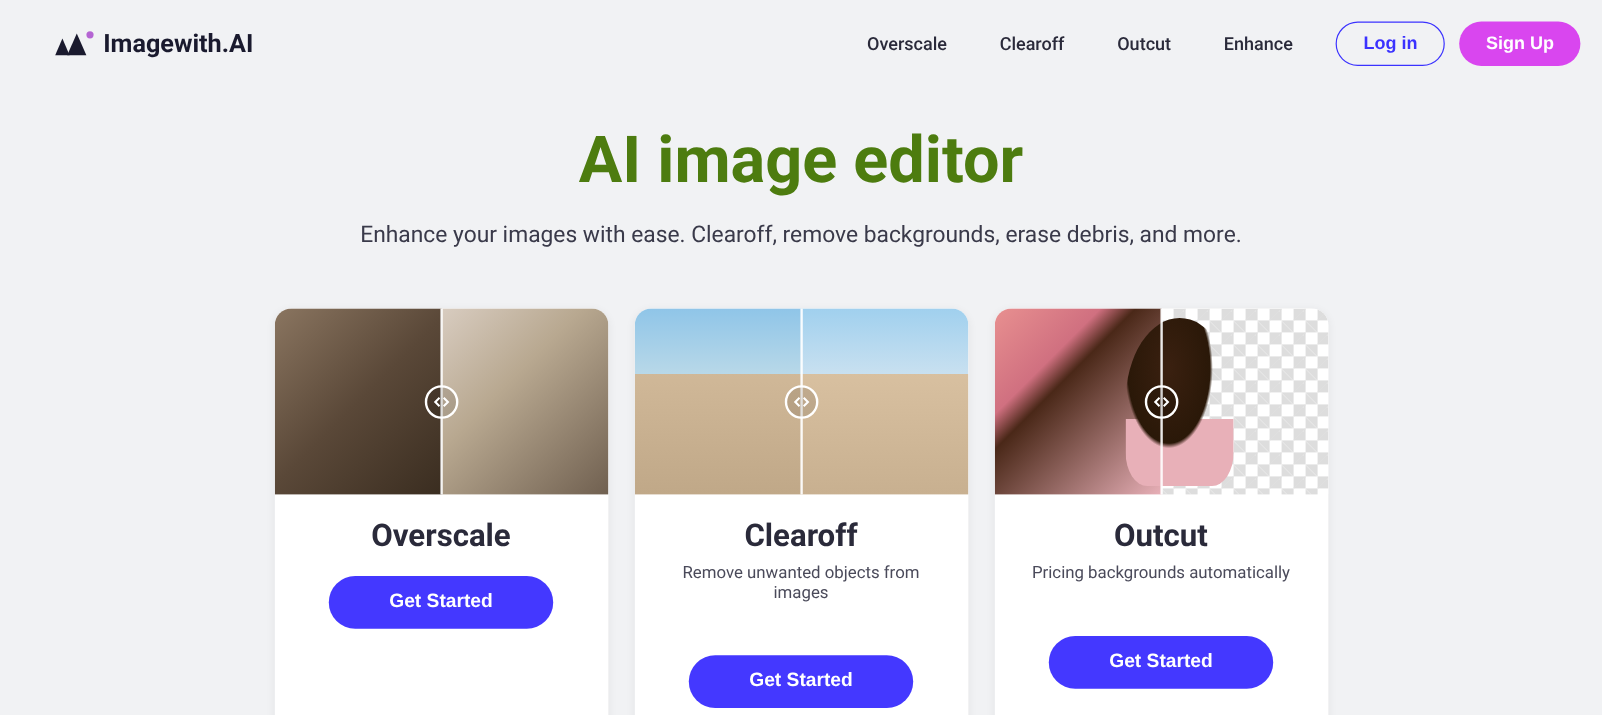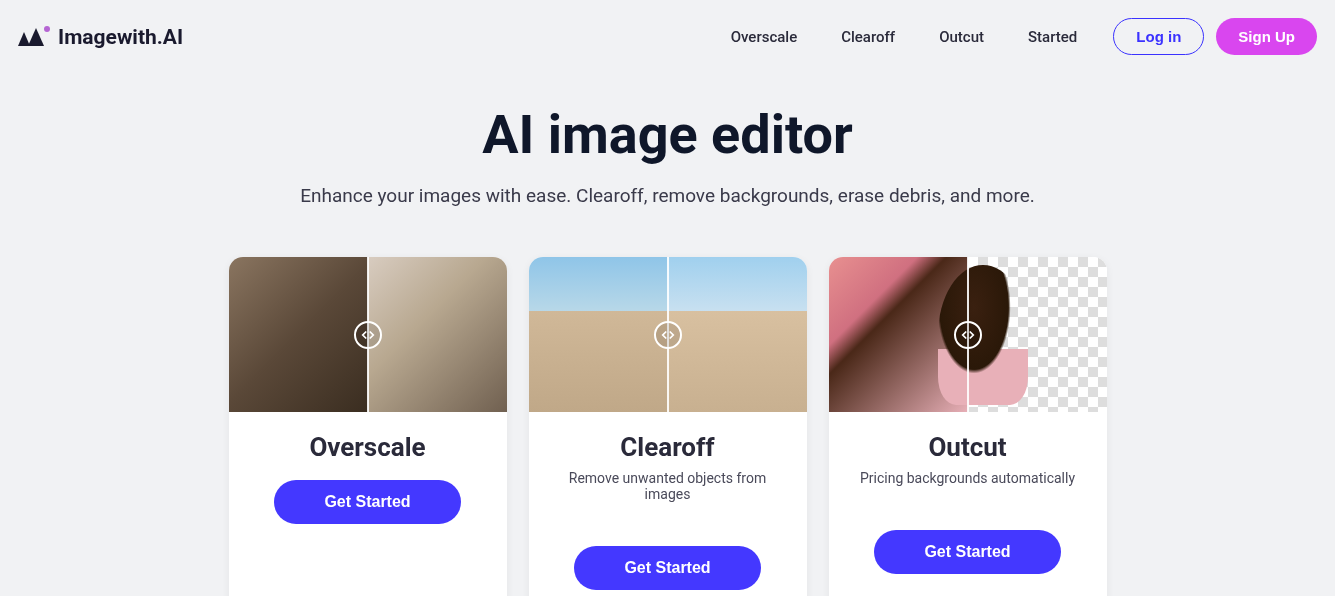--- a/index.html
+++ b/index.html
@@ -8,20 +8,21 @@
   background: #f1f2f4;
   width: 1335px;
   height: 596px;
   overflow: hidden;
 }
 .header {
   display: flex;
   align-items: center;
   justify-content: space-between;
   padding: 18px 18px;
+  margin-left: 28px;
 }
 .logo {
   display: flex;
   align-items: center;
   gap: 8px;
 }
 .logo-icon {
   display: flex;
   align-items: flex-end;
   gap: 2px;
@@ -92,21 +93,21 @@
   font-weight: 600;
   cursor: pointer;
 }
 .hero {
   text-align: center;
   margin-top: 30px;
 }
 .hero-title {
   font-size: 54px;
   font-weight: 700;
-  color: #0f172a;
+  color: #4d7c0f;
   margin-bottom: 18px;
 }
 .hero-subtitle {
   font-size: 19px;
   color: #3a3a4a;
   font-weight: 400;
 }
 .cards {
   display: flex;
   justify-content: center;
@@ -219,21 +220,21 @@
       <div class="logo-triangle-2"></div>
       <div class="logo-dot"></div>
     </div>
     <span class="logo-text">Imagewith.AI</span>
   </div>
   <div class="nav-right">
     <div class="nav-links">
       <a class="nav-link">Overscale</a>
       <a class="nav-link">Clearoff</a>
       <a class="nav-link">Outcut</a>
-      <a class="nav-link">Started</a>
+      <a class="nav-link">Enhance</a>
     </div>
     <div class="auth-buttons">
       <button class="btn-login">Log in</button>
       <button class="btn-signup">Sign Up</button>
     </div>
   </div>
 </div>
 
 <div class="hero">
   <h1 class="hero-title">AI image editor</h1>

